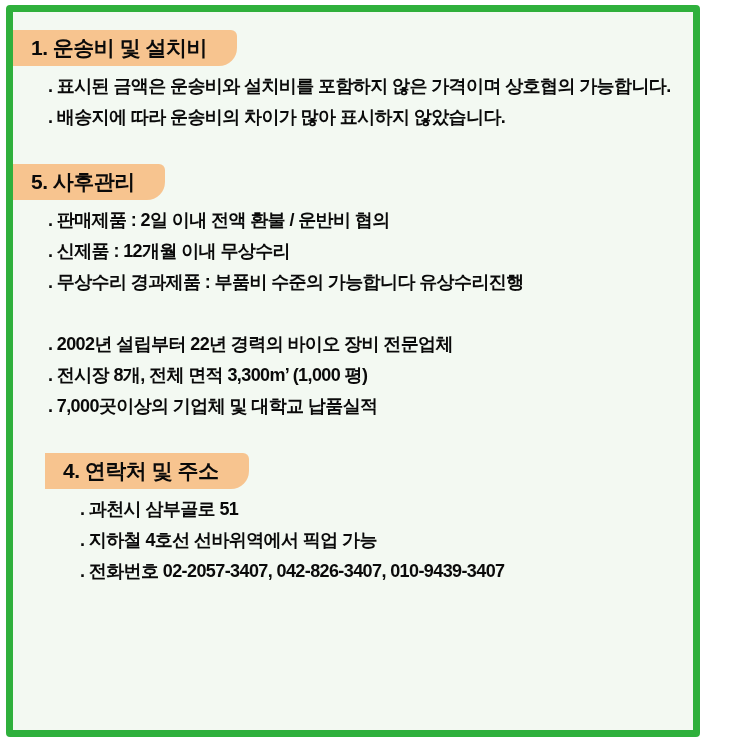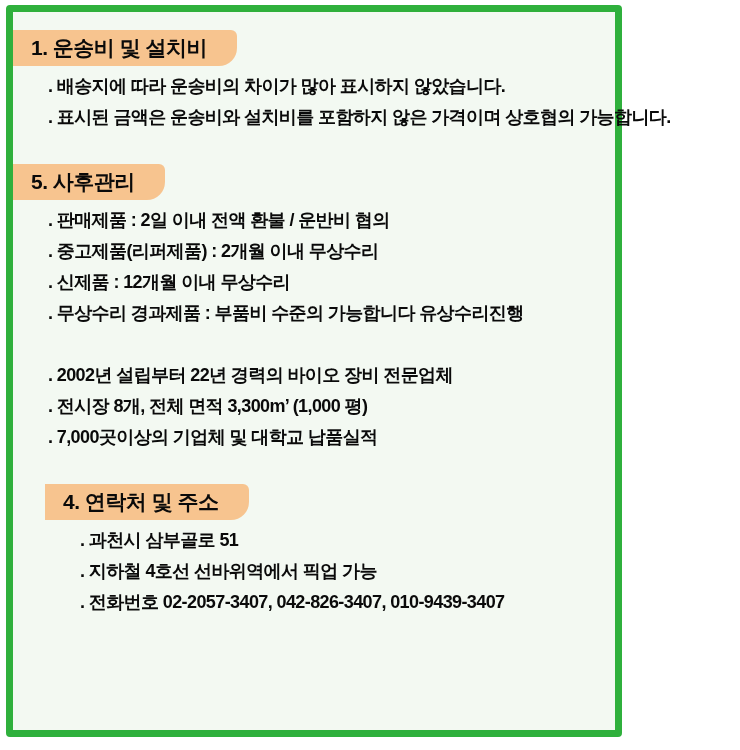--- a/index.html
+++ b/index.html
@@ -14,21 +14,21 @@
     margin: 0; padding: 0;
     width: 740px; height: 750px;
     background: var(--page_bg);
     font-family: "Liberation Sans", sans-serif;
     color: var(--text_black);
     overflow: hidden;
   }
   .card {
     position: absolute;
     left: 6px; top: 5px;
-    width: 616px; height: 732px;
+    width: 694px; height: 732px;
     background: var(--card_bg);
     border: 7px solid var(--border_green);
     border-radius: 4px;
     padding: 18px 12px 4px 0;
   }
   .section { margin-bottom: 31px; }
   .section:last-child { margin-bottom: 0; margin-left: 32px; }
   .badge {
     display: inline-block;
     background: var(--badge_peach);
@@ -53,30 +53,29 @@
   }
 </style>
 </head>
 <body>
 
 <div class="card">
 
   <div class="section">
     <div class="badge">1. 운송비 및 설치비</div>
     <div class="items">
+      <div class="item">. 표시된 금액은 운송비와 설치비를 포함하지 않은 가격이며 상호협의 가능합니다.</div>
       <div class="item">. 배송지에 따라 운송비의 차이가 많아 표시하지 않았습니다.</div>
-      <div class="item">. 표시된 금액은 운송비와 설치비를 포함하지 않은 가격이며 상호협의 가능합니다.</div>
     </div>
   </div>
 
   <div class="section">
     <div class="badge">5. 사후관리</div>
     <div class="items">
       <div class="item">. 판매제품 : 2일 이내 전액 환불 / 운반비 협의</div>
-      <div class="item">. 중고제품(리퍼제품) : 2개월 이내 무상수리</div>
       <div class="item">. 신제품 : 12개월 이내 무상수리</div>
       <div class="item">. 무상수리 경과제품 : 부품비 수준의 가능합니다 유상수리진행</div>
     </div>
   </div>
 
   <div class="section">
     <div class="items">
       <div class="item">. 2002년 설립부터 22년 경력의 바이오 장비 전문업체</div>
       <div class="item">. 전시장 8개, 전체 면적 3,300m’ (1,000 평)</div>
       <div class="item">. 7,000곳이상의 기업체 및 대학교 납품실적</div>

